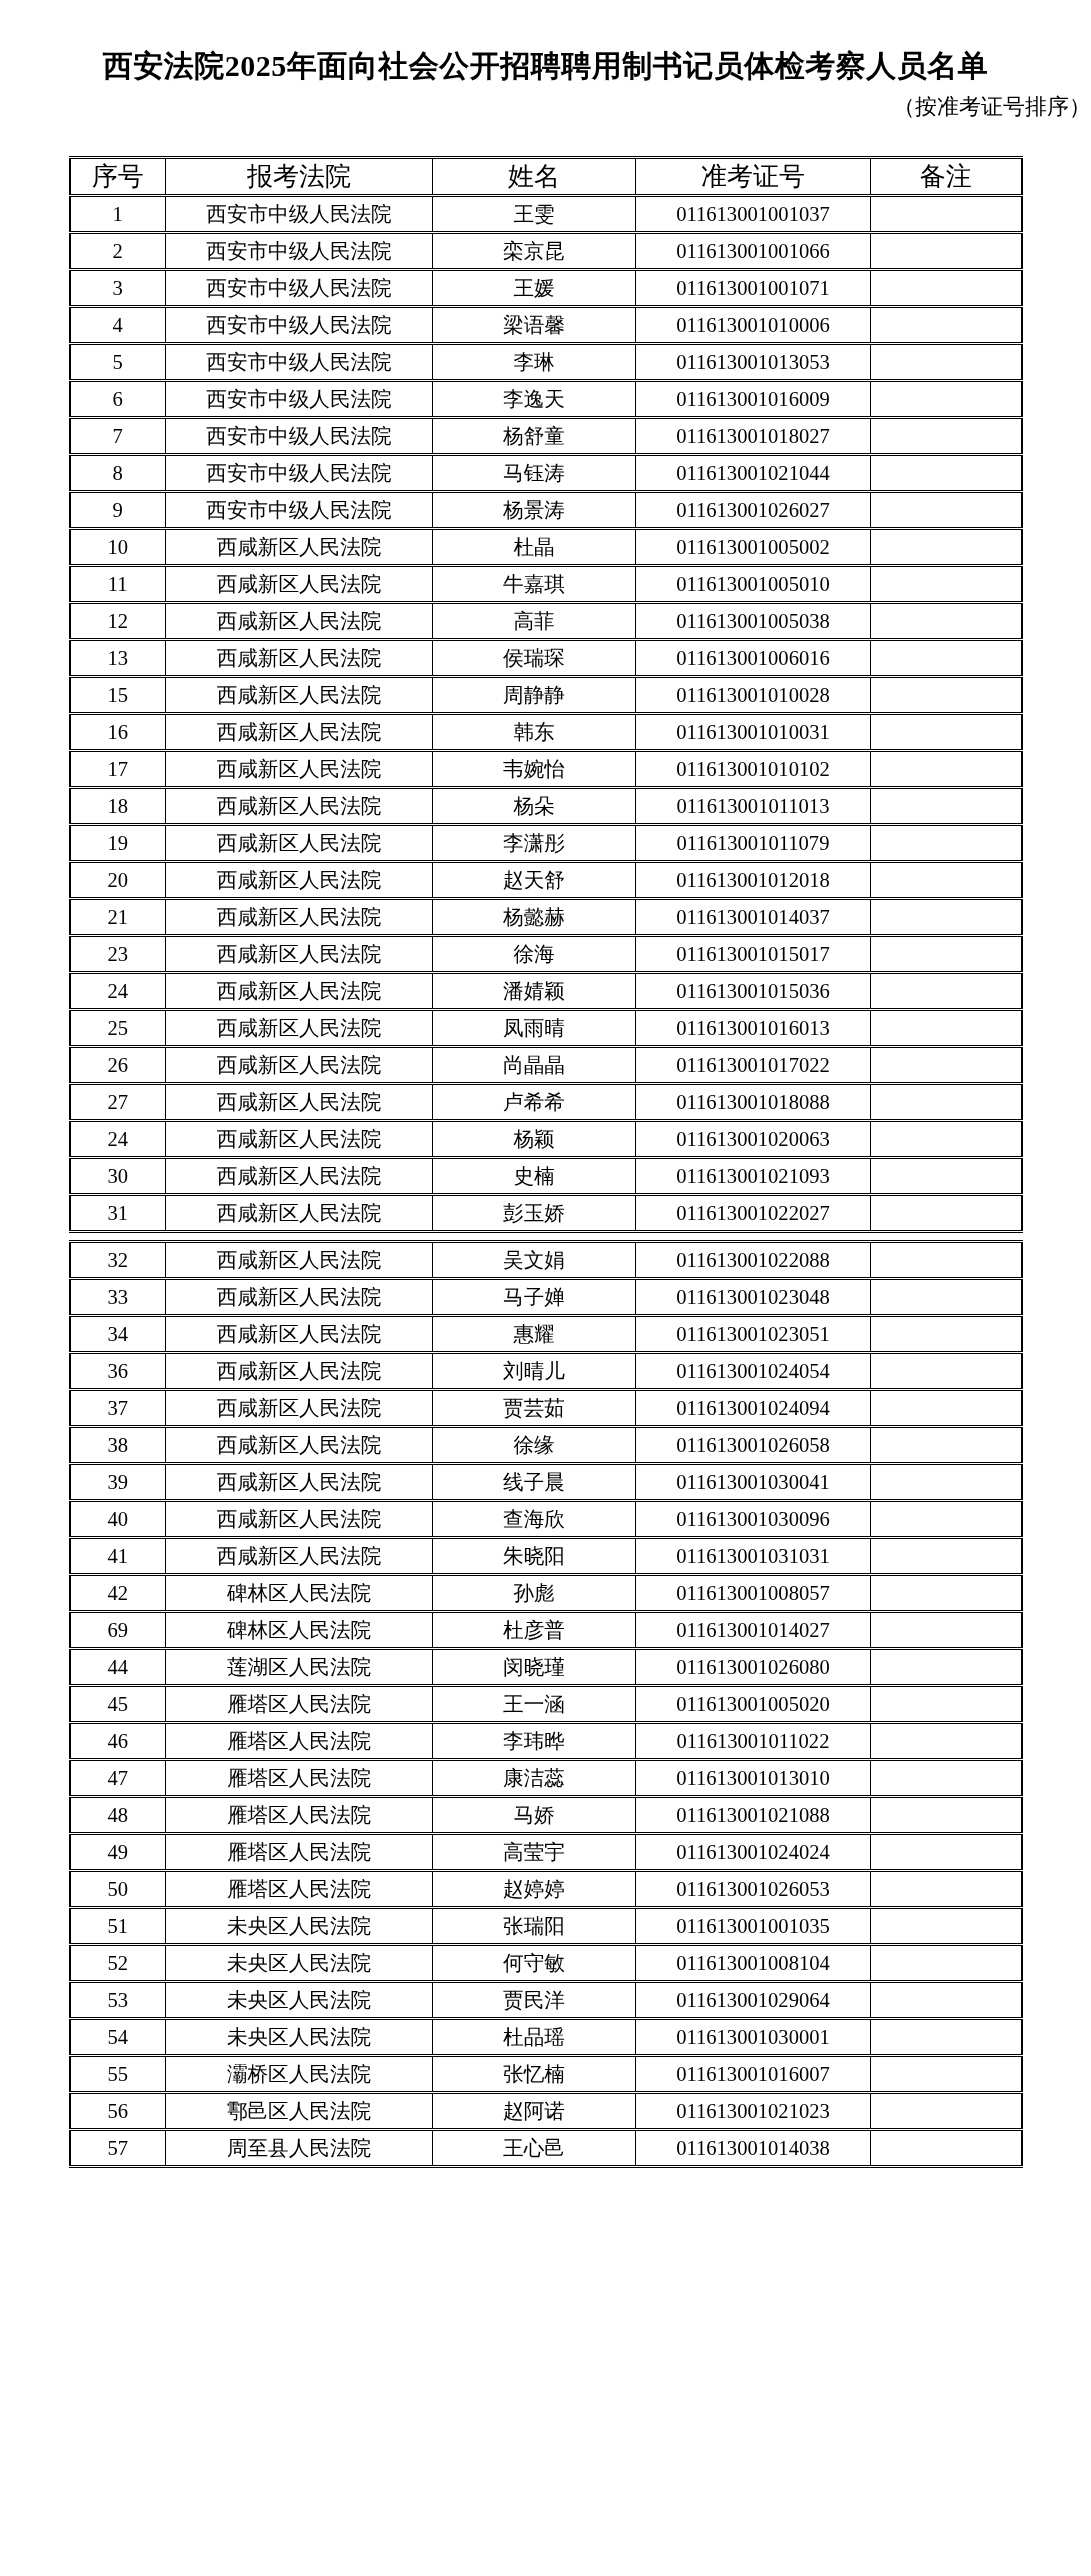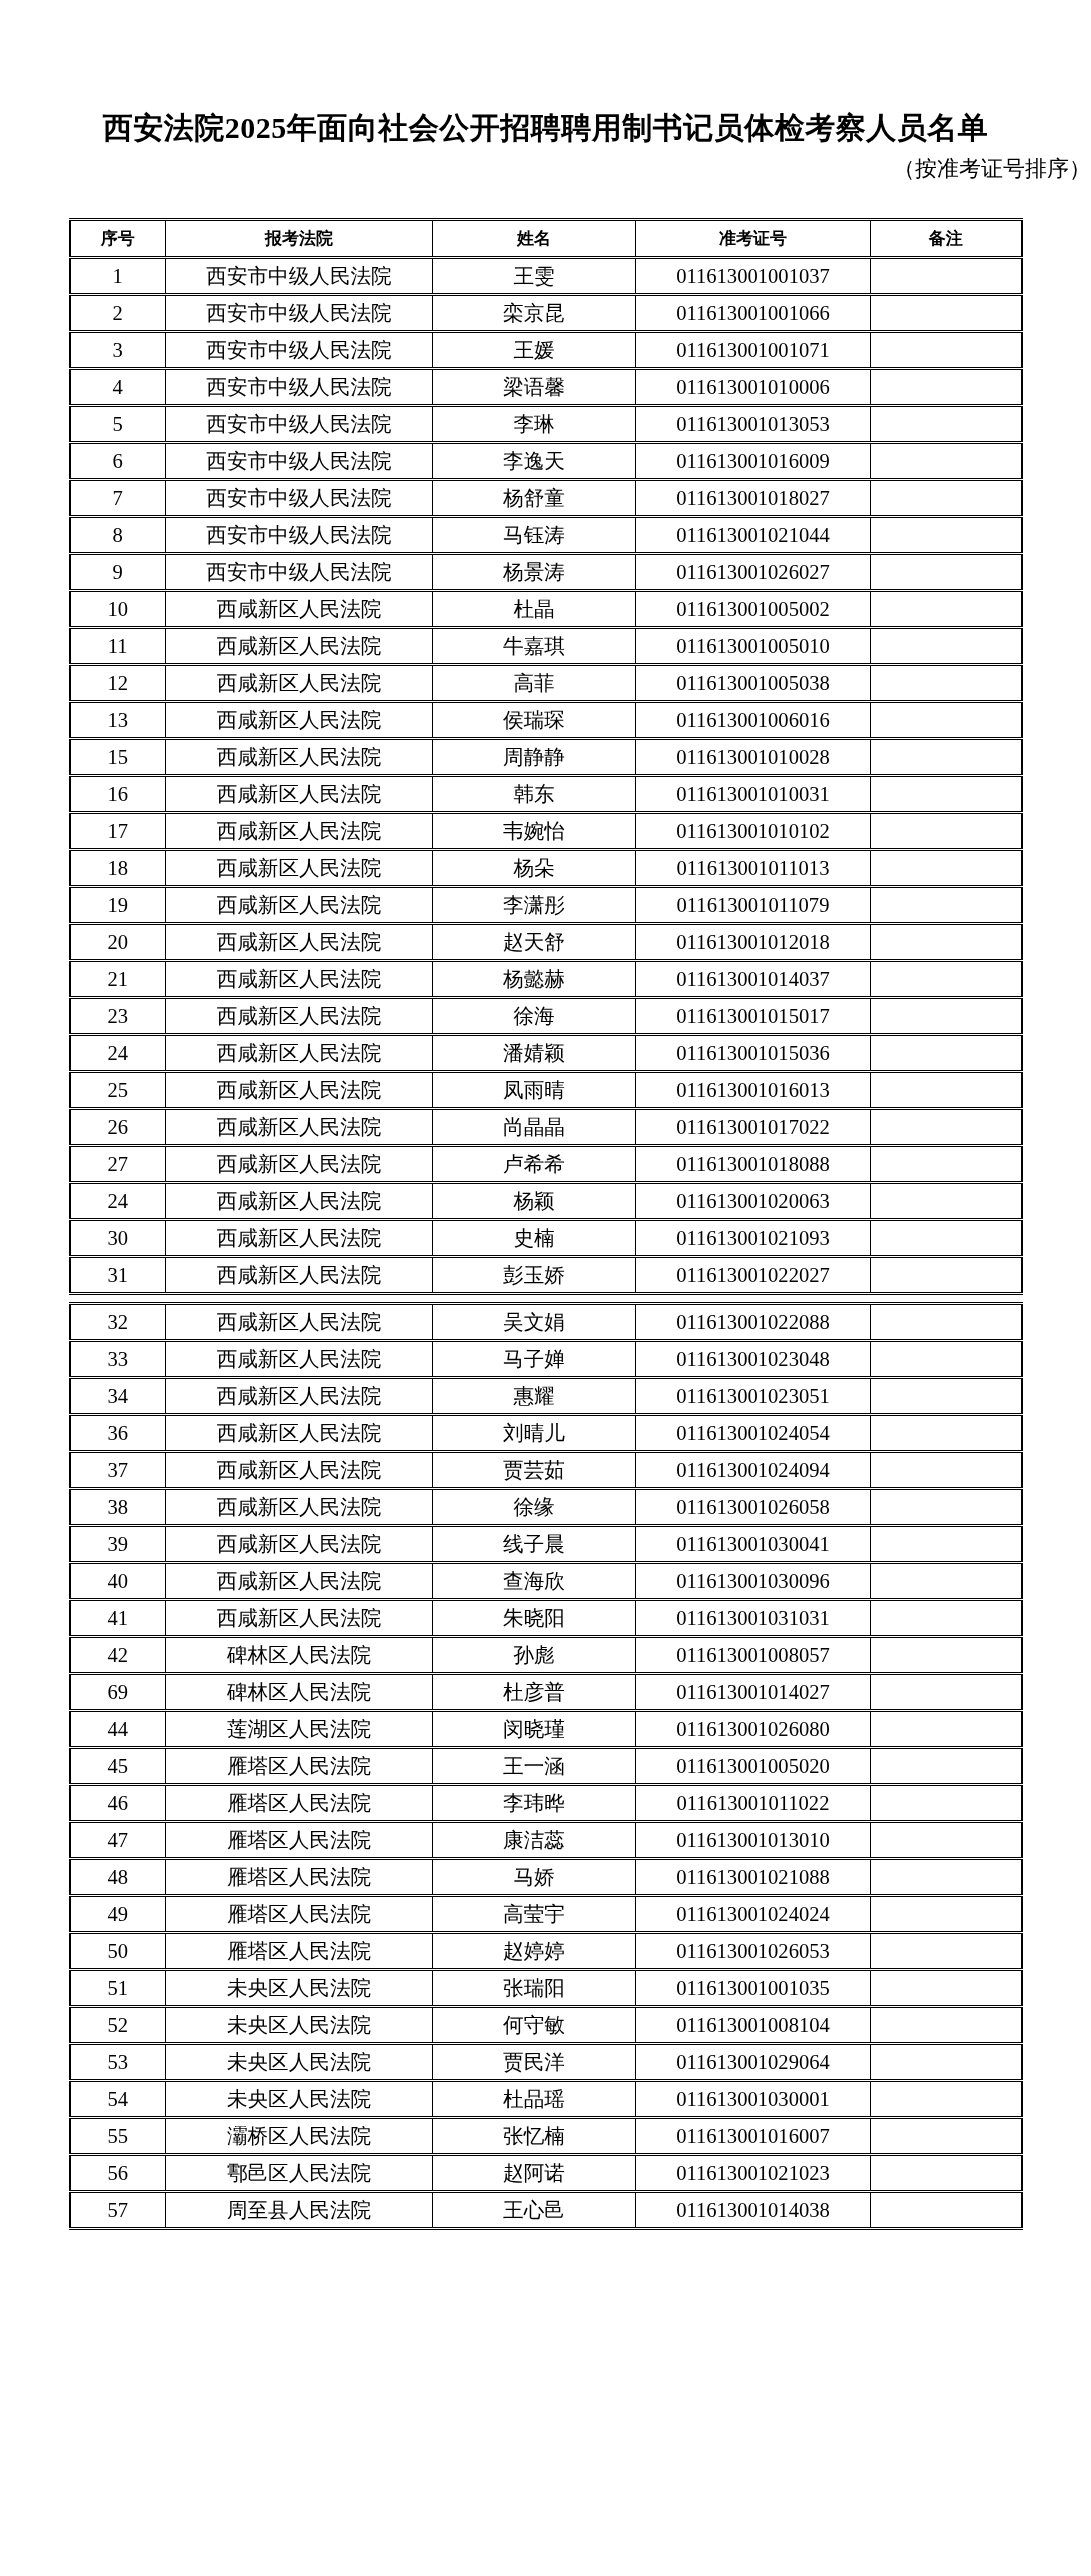--- a/index.html
+++ b/index.html
@@ -10,21 +10,21 @@
   .page {
     width: 1091px;
     min-height: 2666px;
     background: #ffffff;
     color: #000000;
     font-family: "Liberation Serif", "DejaVu Serif", serif;
     box-sizing: border-box;
   }
   .doc-title {
     margin: 0;
-    padding-top: 109px;
+    padding-top: 47px;
     text-align: center;
     font-size: 30px;
     line-height: 1.25;
     font-weight: bold;
     letter-spacing: 0.5px;
   }
   .doc-subtitle {
     margin-top: 8.2px;
     text-align: right;
     font-size: 22px;
@@ -55,22 +55,22 @@
     border-bottom: 3.1px double #000;
     text-align: center;
     vertical-align: middle;
     padding: 0;
     font-size: 20.6px;
     overflow: hidden;
     white-space: nowrap;
   }
   table.roster th {
     height: 35px;
-    font-weight: bold;
-    font-size: 17px;
+    font-weight: normal;
+    font-size: 26px;
     margin-top: 28px;
   }
   table.roster td {
     height: 34px;
     font-weight: normal;
   }
   .page-gap {
     height: 7.2px;
     background: #ffffff;
   }

